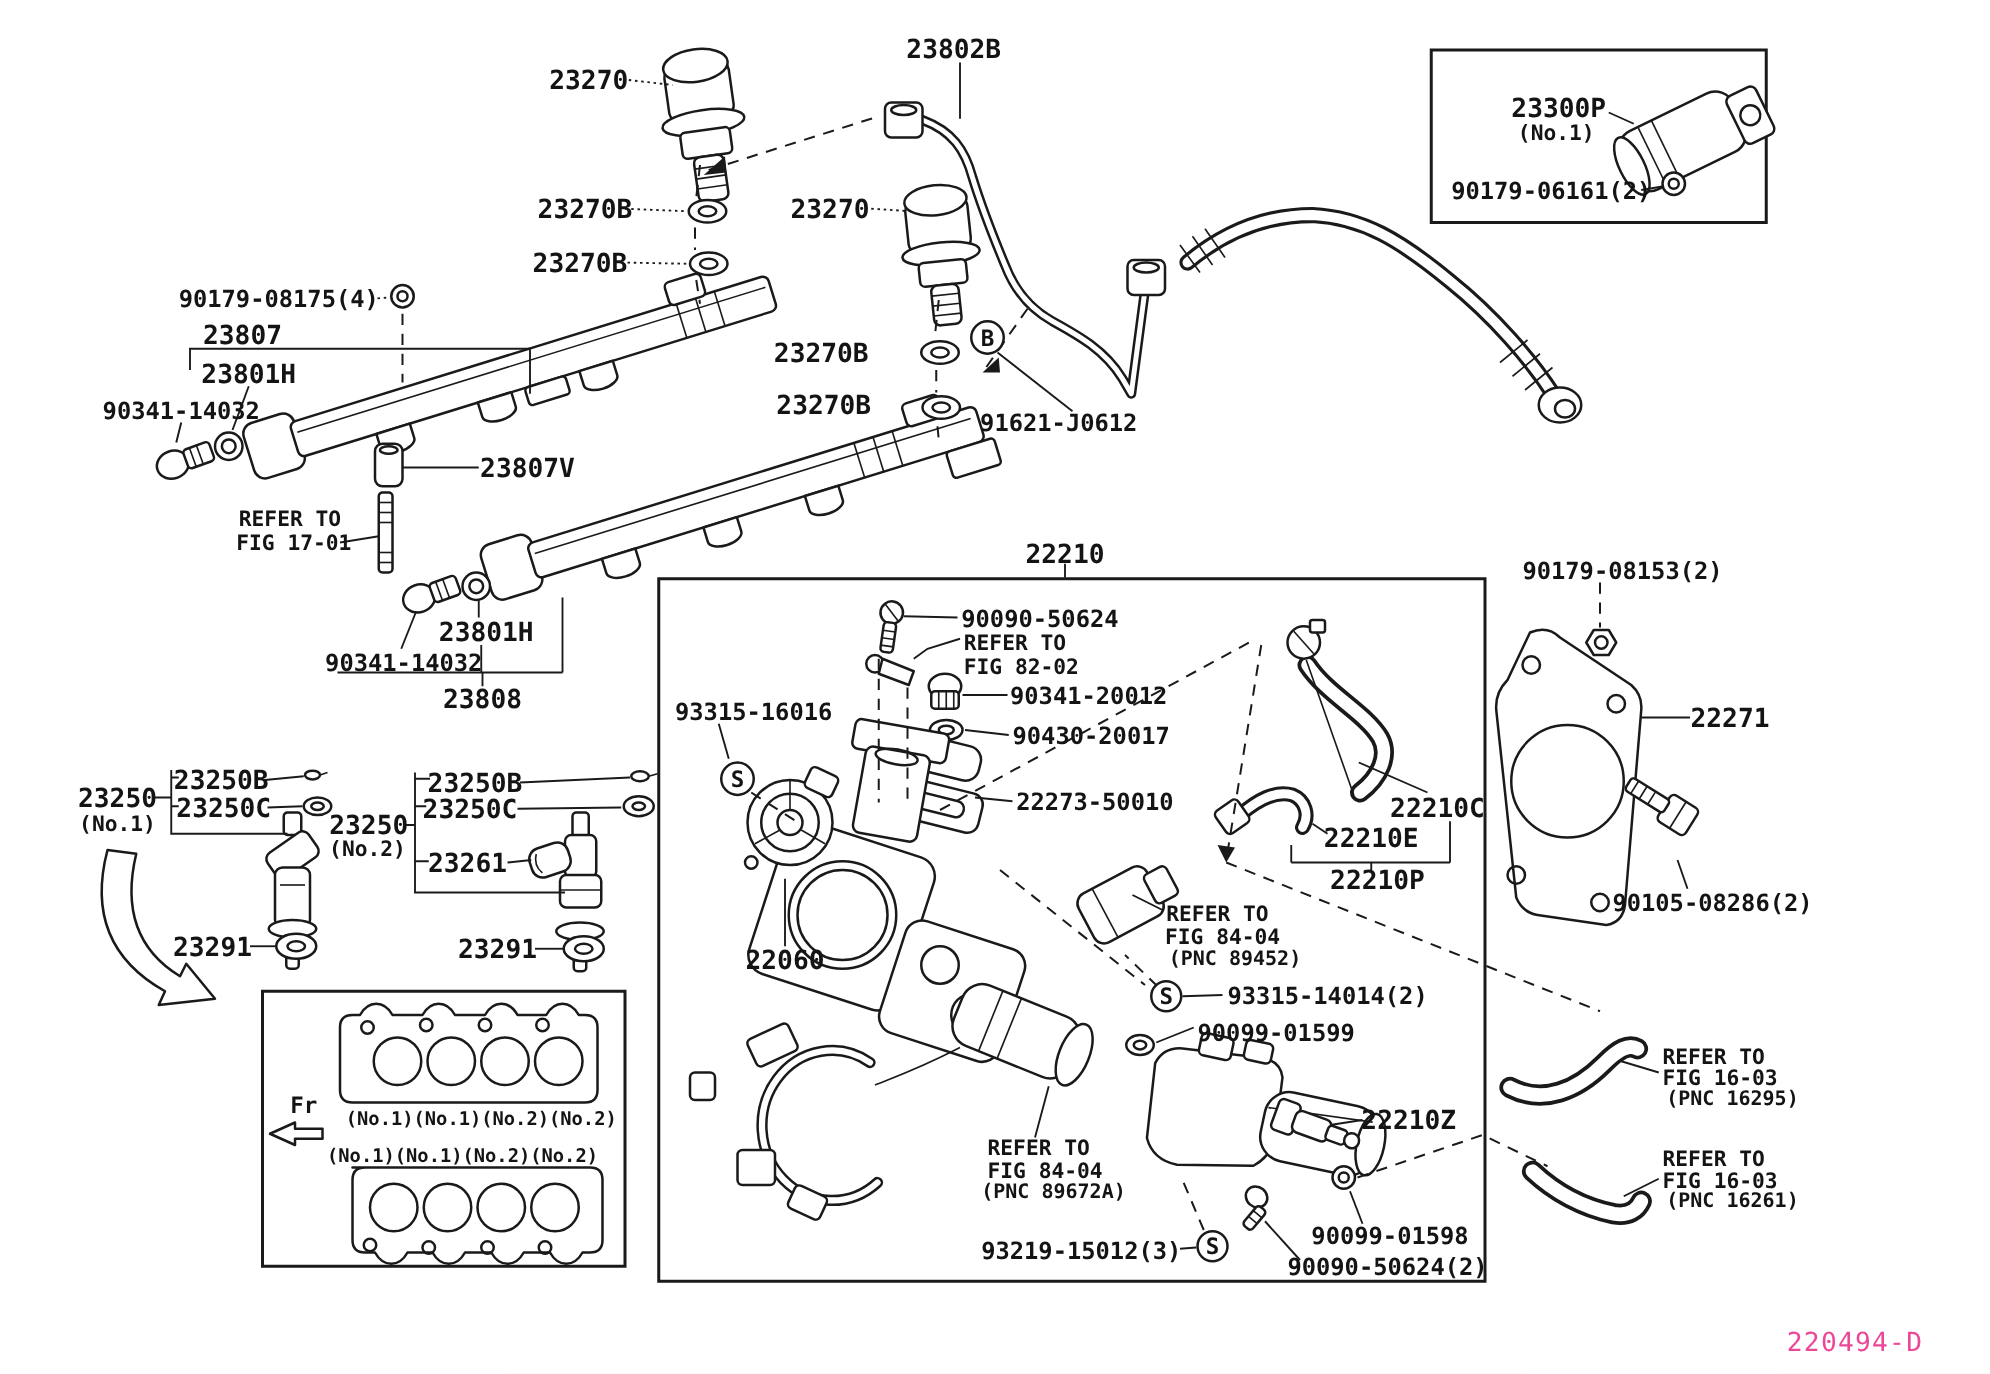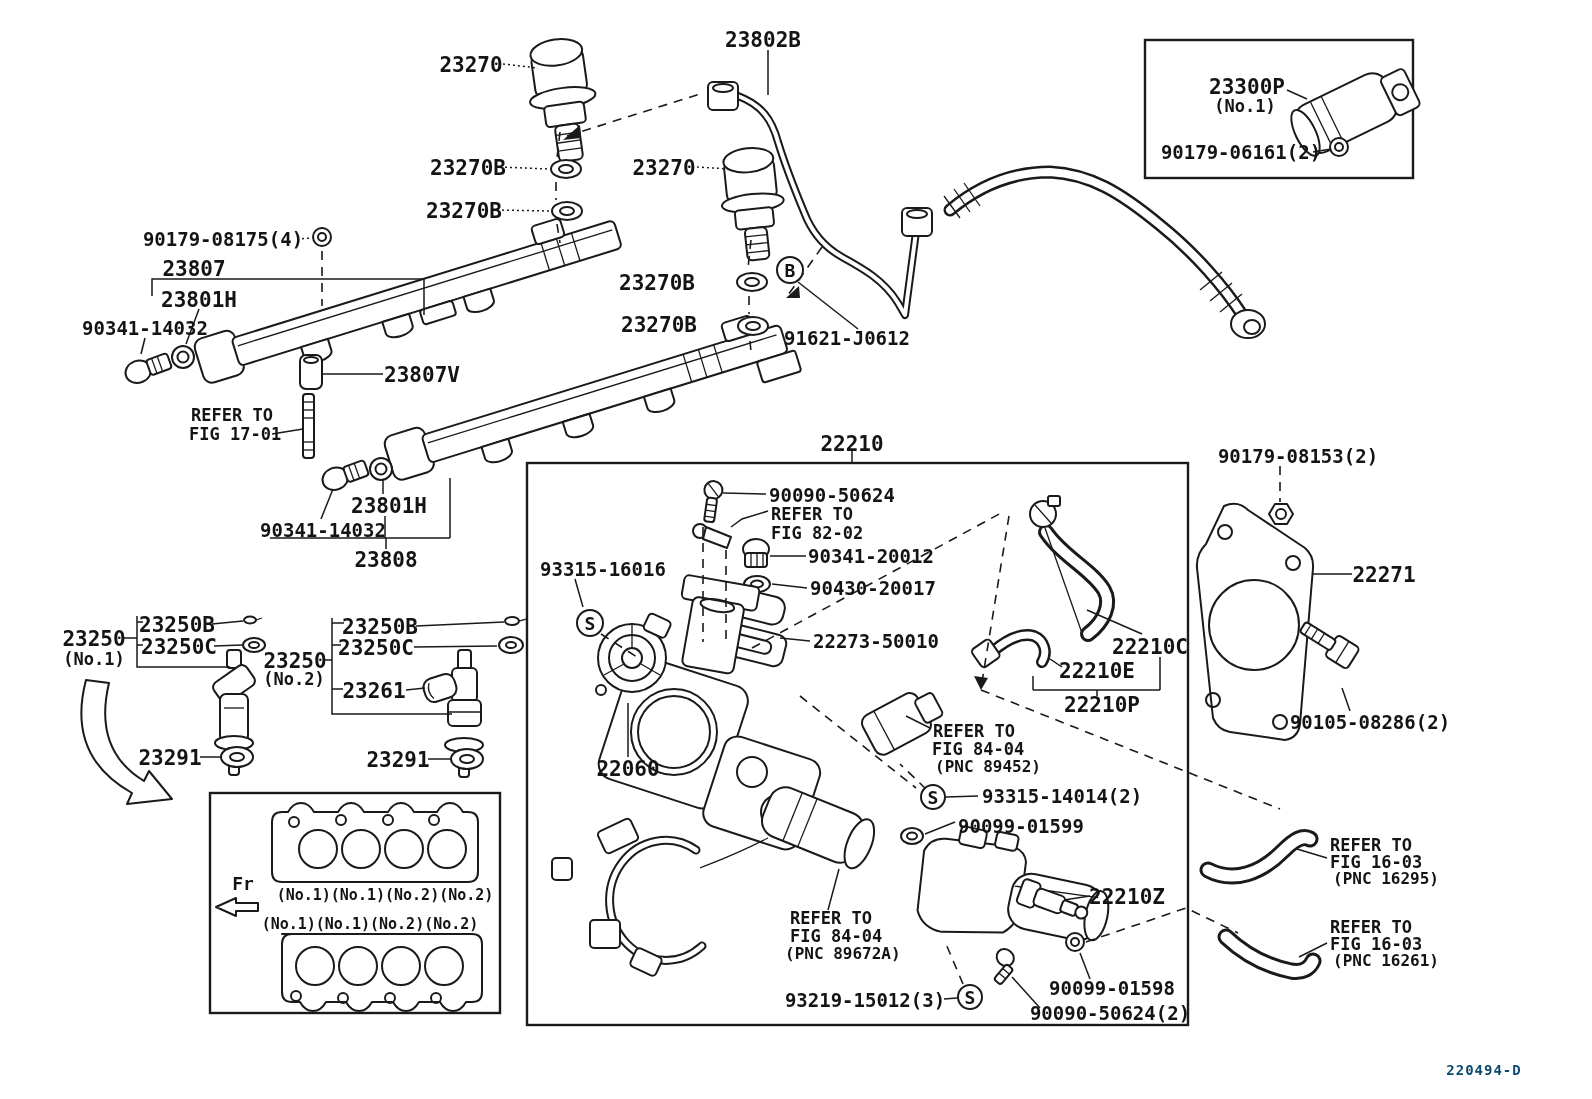--- a/index.html
+++ b/index.html
@@ -13,21 +13,21 @@
   .box {fill:none;stroke:#1a1a1a;stroke-width:2.4;}
   .dash{fill:none;stroke:#1a1a1a;stroke-width:1.6;stroke-dasharray:9 7;}
   .dotl{fill:none;stroke:#1a1a1a;stroke-width:1.5;stroke-dasharray:2 3;}
   .ld  {fill:none;stroke:#1a1a1a;stroke-width:1.5;}
   .tube{fill:none;stroke:#1a1a1a;stroke-linecap:round;stroke-linejoin:round;}
   .core{fill:none;stroke:#ffffff;stroke-linecap:round;stroke-linejoin:round;}
   .arr {fill:#1a1a1a;stroke:none;}
   .lbl {font-family:"DejaVu Sans Mono","Liberation Mono",monospace;font-weight:700;fill:#141414;}
   .callout-circle{fill:#ffffff;stroke:#1a1a1a;stroke-width:2;}
   .figcode{position:absolute;left:1404px;top:1062px;width:160px;text-align:center;
-           font-size:14px;font-weight:700;color:#0c4a6e;letter-spacing:1px;}
+           font-size:21px;font-weight:400;color:#ec4899;letter-spacing:1px;}
 </style>
 </head>
 <body>
 
 <div class="stage">
 <svg width="1592" height="1099" viewBox="0 0 1592 1099">
   <title>220494-D</title>
   <rect x="0" y="0" width="1592" height="1099" fill="#ffffff"></rect>
 
   <rect class="box" x="527" y="463" width="661" height="562"></rect>

